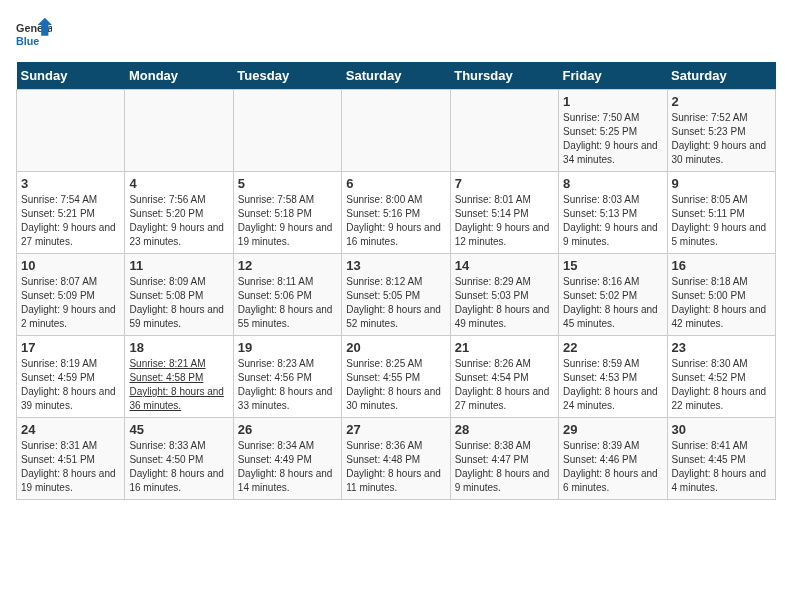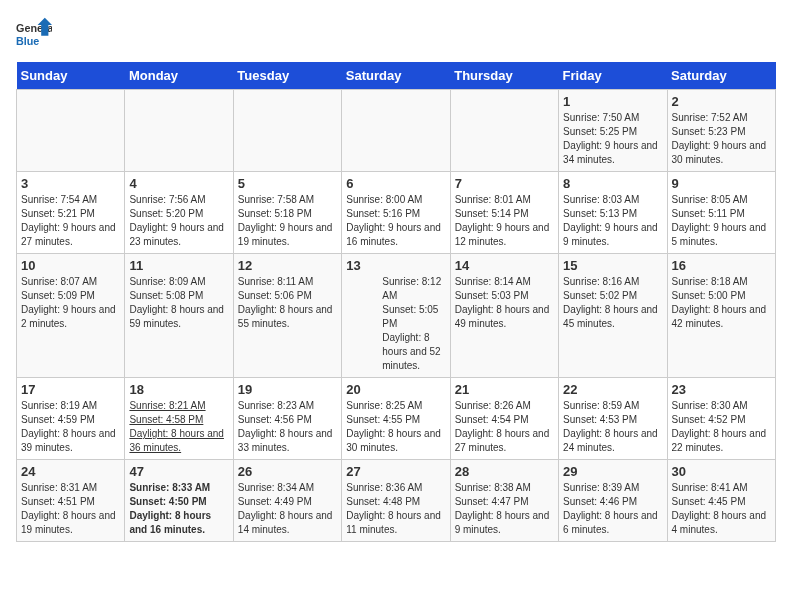--- a/index.html
+++ b/index.html
@@ -36,21 +36,21 @@
     .location-title {
       font-size: 16px;
       color: #555;
     }
     table {
       width: 100%;
       border-collapse: collapse;
       font-size: 11px;
     }
     thead tr th {
-      background-color: #1d4ed8;
+      background-color: #0c4a6e;
       color: #fff;
       padding: 6px 4px;
       text-align: left;
       font-size: 13px;
       font-weight: bold;
     }
     tbody tr td {
       border: 1px solid #ccc;
       vertical-align: top;
       padding: 4px;
@@ -184,27 +184,27 @@
 Daylight: 8 hours and 59 minutes.</div>
         </td>
         <td>
           <span class="day-number">12</span>
           <div class="day-info" style="white-space: pre-line;">Sunrise: 8:11 AM
 Sunset: 5:06 PM
 Daylight: 8 hours and 55 minutes.</div>
         </td>
         <td>
           <span class="day-number">13</span>
-          <div class="day-info" style="white-space: pre-line; margin-left: 36px;">Sunrise: 8:12 AM
+          <div class="day-info" style="white-space: pre-line;">Sunrise: 8:12 AM
 Sunset: 5:05 PM
 Daylight: 8 hours and 52 minutes.</div>
         </td>
         <td>
           <span class="day-number">14</span>
-          <div class="day-info" style="white-space: pre-line;">Sunrise: 8:14 AM
+          <div class="day-info" style="white-space: pre-line;">Sunrise: 8:29 AM
 Sunset: 5:03 PM
 Daylight: 8 hours and 49 minutes.</div>
         </td>
         <td>
           <span class="day-number">15</span>
           <div class="day-info" style="white-space: pre-line;">Sunrise: 8:16 AM
 Sunset: 5:02 PM
 Daylight: 8 hours and 45 minutes.</div>
         </td>
         <td>
@@ -259,22 +259,22 @@
         </td>
       </tr>
       <tr>
         <td>
           <span class="day-number">24</span>
           <div class="day-info" style="white-space: pre-line;">Sunrise: 8:31 AM
 Sunset: 4:51 PM
 Daylight: 8 hours and 19 minutes.</div>
         </td>
         <td>
-          <span class="day-number">47</span>
-          <div class="day-info" style="white-space: pre-line; font-weight: bold;">Sunrise: 8:33 AM
+          <span class="day-number">45</span>
+          <div class="day-info" style="white-space: pre-line;">Sunrise: 8:33 AM
 Sunset: 4:50 PM
 Daylight: 8 hours and 16 minutes.</div>
         </td>
         <td>
           <span class="day-number">26</span>
           <div class="day-info" style="white-space: pre-line;">Sunrise: 8:34 AM
 Sunset: 4:49 PM
 Daylight: 8 hours and 14 minutes.</div>
         </td>
         <td>

